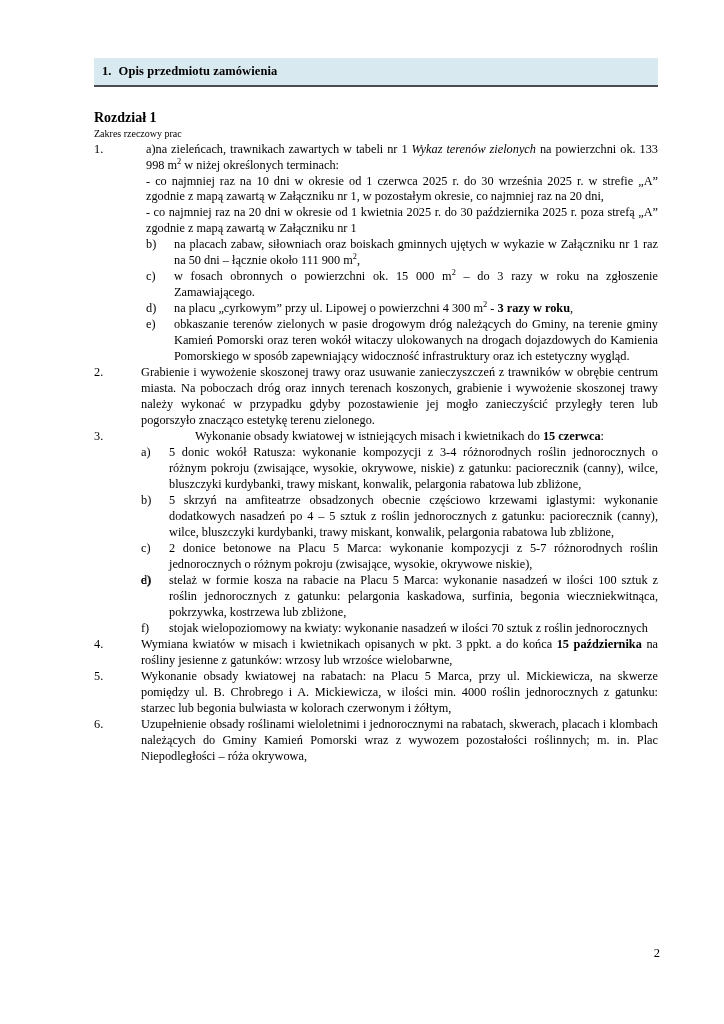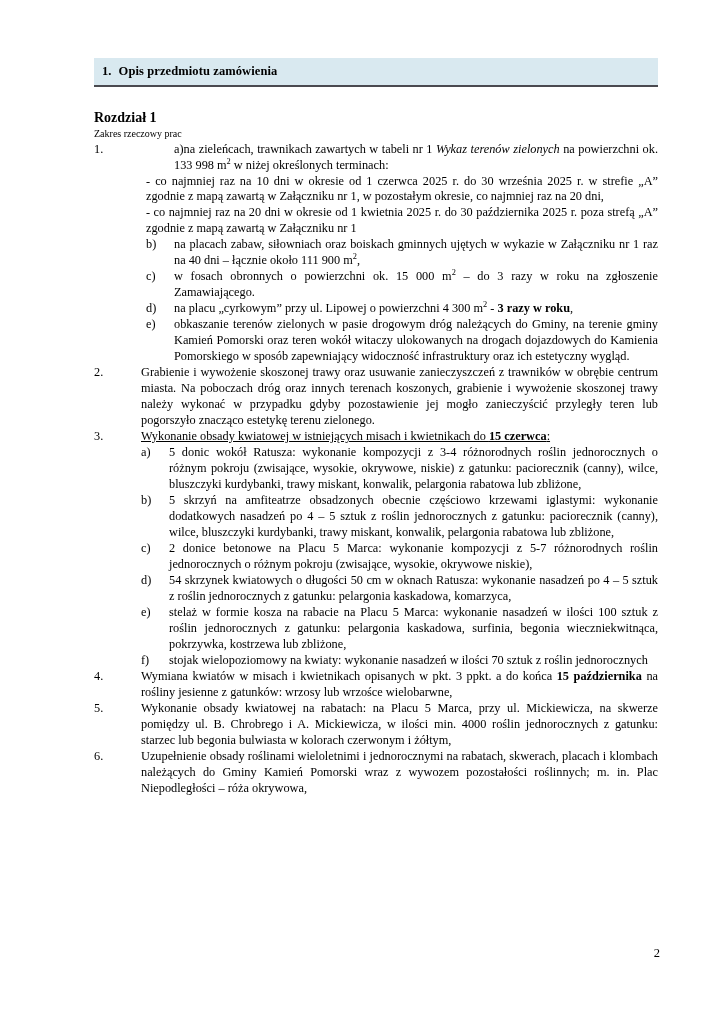--- a/index.html
+++ b/index.html
@@ -70,21 +70,21 @@
   }
   ol.lvl1 > li > .marker {
     position: absolute;
     left: 0;
     top: 0;
     width: 26px;
     text-align: left;
   }
   .para { margin: 0; }
   .para.just { text-align: justify; }
-  .para.left { text-align: left; text-decoration: underline; }
+  .para.left { text-align: center; }
 
   
   ol.lvlA {
     list-style: none;
     margin: 0;
     padding: 0;
   }
   ol.lvlA > li {
     position: relative;
     padding-left: 28px;
@@ -99,21 +99,21 @@
     text-align: left;
   }
   
   .sub-in-1 { margin-left: 5px; }
   .sub-in-3 { margin-left: 5px; }
 
   
   .dashline { text-align: justify; line-height: 1.30; }
 
   
-  .runin { display: block; text-align: justify; line-height: 1.30; margin-left: 28px; }
+  .runin { display: block; text-align: justify; line-height: 1.30; }
 
   b, .bold { font-weight: bold; }
   i, .ital { font-style: italic; }
   sup { font-size: .68em; vertical-align: super; line-height: 0; }
 
   .pagenum {
     position: absolute;
     right: 78px;
     top: 946px;
     font-size: 12.5px;
@@ -141,21 +141,21 @@
         <div class="sub-in-1">
 
           <div class="runin"><span>a)</span><span>na zieleńcach, trawnikach zawartych w tabeli nr 1 </span><i>Wykaz terenów zielonych</i><span> na powierzchni ok. 133 998 m</span><sup>2</sup><span> w niżej określonych terminach:</span></div>
 
           <div class="dashline">- co najmniej raz na 10 dni w okresie od 1 czerwca 2025 r. do 30 września 2025 r. w strefie „A” zgodnie z mapą zawartą w Załączniku nr 1, w pozostałym okresie, co najmniej raz na 20 dni,</div>
           <div class="dashline">- co najmniej raz na 20 dni w okresie od  1 kwietnia 2025 r. do 30 października 2025 r. poza strefą „A” zgodnie z mapą zawartą w Załączniku nr 1</div>
 
           <ol class="lvlA">
             <li>
               <span class="marker">b)</span>
-              <span>na placach zabaw, siłowniach  oraz boiskach gminnych  ujętych w wykazie w Załączniku nr 1 raz na 40 dni – łącznie około 111 900 m</span><sup>2</sup><span>,</span>
+              <span>na placach zabaw, siłowniach  oraz boiskach gminnych  ujętych w wykazie w Załączniku nr 1 raz na 50 dni – łącznie około 111 900 m</span><sup>2</sup><span>,</span>
             </li>
             <li>
               <span class="marker">c)</span>
               <span>w fosach obronnych o powierzchni ok. 15 000  m</span><sup>2</sup><span> – do 3 razy w roku na zgłoszenie Zamawiającego.</span>
             </li>
             <li>
               <span class="marker">d)</span>
               <span>na placu „cyrkowym” przy ul. Lipowej o powierzchni 4 300 m</span><sup>2</sup><span> - </span><b>3 razy w roku</b><span>,</span>
             </li>
             <li>
@@ -183,21 +183,20 @@
           <li>
             <span class="marker">b)</span>
             <span>5 skrzyń na amfiteatrze obsadzonych obecnie częściowo krzewami iglastymi: wykonanie dodatkowych nasadzeń po 4 – 5 sztuk z roślin jednorocznych z gatunku: paciorecznik (canny), wilce, bluszczyki kurdybanki, trawy miskant, konwalik, pelargonia rabatowa lub zbliżone,</span>
           </li>
           <li>
             <span class="marker">c)</span>
             <span>2 donice betonowe na Placu 5 Marca: wykonanie kompozycji z 5-7 różnorodnych roślin jednorocznych o różnym pokroju (zwisające, wysokie, okrywowe niskie),</span>
           </li>
           <li>
             <span class="marker">d)</span>
-            <span>54 skrzynek kwiatowych o długości 50 cm w oknach Ratusza: wykonanie nasadzeń po 4 – 5 sztuk z roślin jednorocznych z gatunku: pelargonia kaskadowa, komarzyca,</span>
           </li>
           <li>
             <span class="marker">e)</span>
             <span>stelaż w formie kosza na rabacie na Placu 5 Marca: wykonanie nasadzeń w ilości 100 sztuk z roślin jednorocznych z gatunku: pelargonia kaskadowa, surfinia, begonia wieczniekwitnąca, pokrzywka, kostrzewa lub zbliżone,</span>
           </li>
           <li>
             <span class="marker">f)</span>
             <div class="para just">stojak wielopoziomowy na kwiaty: wykonanie nasadzeń w ilości 70 sztuk z roślin jednorocznych</div>
           </li>
         </ol>

